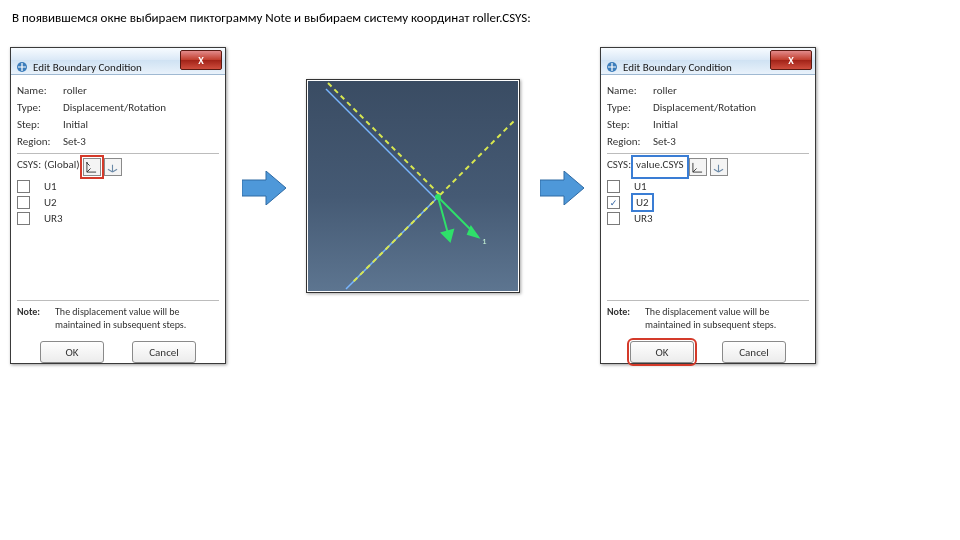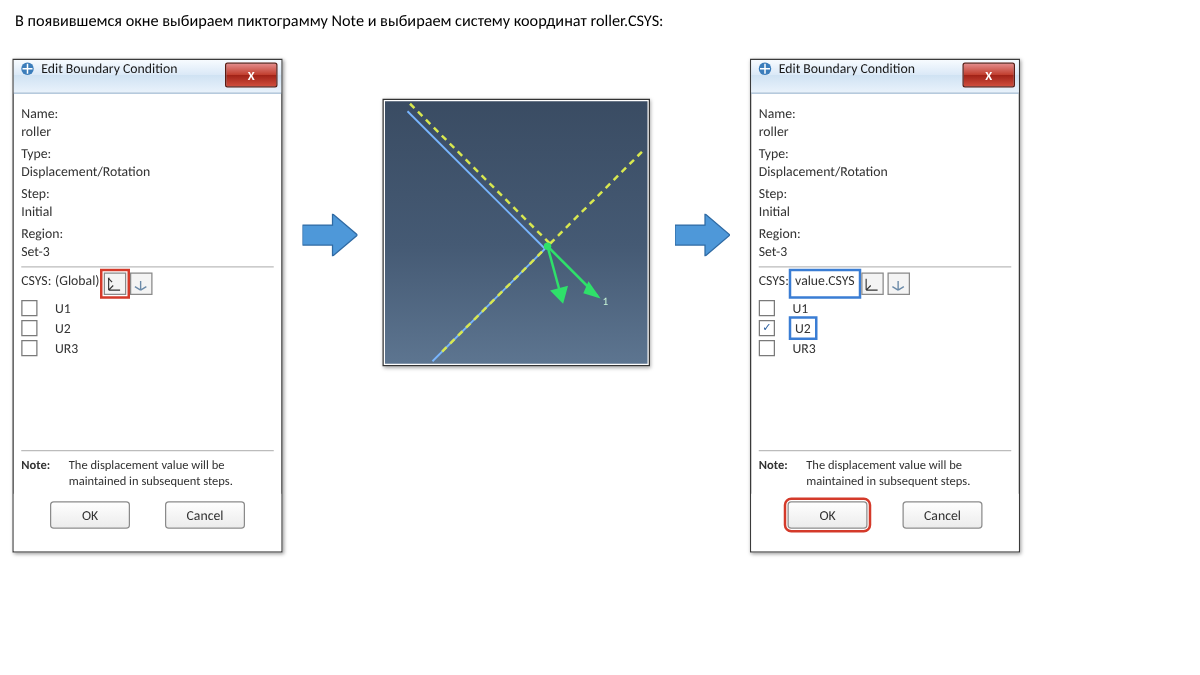--- a/index.html
+++ b/index.html
@@ -30,21 +30,21 @@
     background: #fff;
     font-size: 11px;
     color: #333;
     margin-top: 6px;
   }
   .titlebar {
     height: 26px;
     background: linear-gradient(#f7fbff, #dbe9f7 45%, #cfe2f3 46%, #e9f2fb);
     border-bottom: 1px solid #9fb9d2;
     display: flex;
-    align-items: flex-start;
+    align-items: flex-end;
     padding: 0 2px 0 4px;
     position: relative;
   }
   .title-icon {
     width: 14px; height: 14px;
     margin-right: 4px;
     display: inline-flex; align-items: center; justify-content: center;
   }
   .title-text { font-size: 11px; color: #1a1a1a; }
   .close-btn {
@@ -58,21 +58,20 @@
     display: flex; align-items: center; justify-content: center;
     font-size: 10px; font-weight: bold;
   }
   .dlg-body {
     padding: 6px 6px 4px 6px;
   }
   .field-row {
     display: flex;
     margin: 2px 0;
     line-height: 15px;
-    flex-direction: column;
   }
   .field-row .lbl { width: 46px; }
   .sep {
     border-top: 1px solid #bcbcbc;
     margin: 4px 0;
   }
   .csys-row {
     display: flex; gap: 3px;
     margin: 2px 0 4px 0;
   }
@@ -94,21 +93,21 @@
     border: 1px solid #7a7a7a;
     background: #fff;
     display: inline-flex; align-items: center; justify-content: center;
     font-size: 9px; color: #2b5fa0; line-height: 1;
   }
   .spacer { height: 68px; }
   .note { display: flex; gap: 4px; margin-top: 4px; font-size: 10px;}
   .note .nb { font-weight: bold; min-width: 34px;}
   .btn-row {
     display: flex; justify-content: center; gap: 28px;
-    padding: 6px 0 18px 0;
+    padding: 6px 0 0 0;
     background: #fff;
   }
   .btn {
     min-width: 62px; height: 20px;
     border: 1px solid #8a8a8a;
     border-radius: 3px;
     background: linear-gradient(#fefefe,#ececec);
     display: inline-flex; align-items: center; justify-content: center;
     font-size: 11px;
   }

